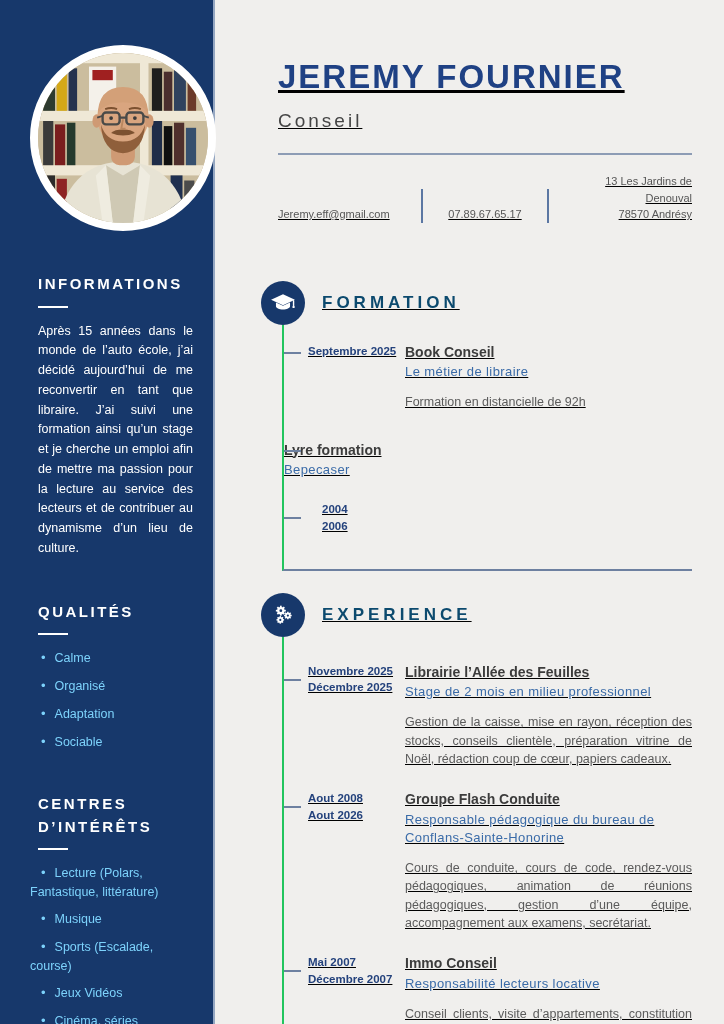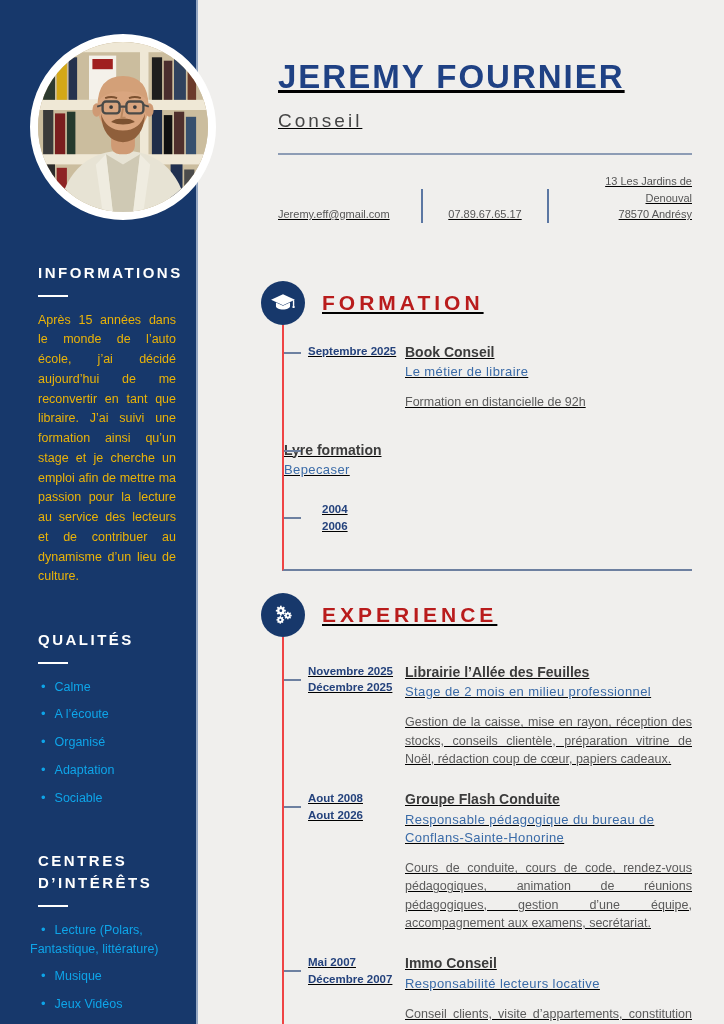--- a/index.html
+++ b/index.html
@@ -5,44 +5,44 @@
   * { margin:0; padding:0; box-sizing:border-box; }
   html,body { background:#d8d8d6; }
   body { font-family:"Liberation Sans","DejaVu Sans",sans-serif; }
   .page {
     position:relative; width:724px; height:1024px; margin:0 auto;
     background:#f0efed; overflow:hidden;
   }
 
   
   .sidebar {
-    position:absolute; left:0; top:0; width:198px; height:1024px;
+    position:absolute; left:0; top:0; width:215px; height:1024px;
     background:#17386b; color:#fff;
     border-right:2px solid #94a6c1;
-    padding:1px 20px 0 30px;
+    padding:12px 20px 0 30px;
   }
   .photo-ring {
     width:186px; height:186px; border-radius:50%;
     border:8px solid #ffffff; overflow:hidden;
     margin:33px auto 0 auto; background:#cfc2a8;
   }
   .photo-ring svg { display:block; width:100%; height:100%; }
   .side-section { margin-top:42px; }
   .side-title {
     font-size:15px; font-weight:bold; letter-spacing:2.5px;
     line-height:1.5; color:#ffffff; margin-left:8px;
   }
   .side-rule { width:30px; height:2px; background:#ffffff; margin:10px 0 14px 8px; }
   .side-par {
     font-size:12.5px; line-height:1.58; text-align:justify;
-    color:#eab308; margin-left:8px;
+    color:#ffffff; margin-left:8px;
   }
   ul.side-list { list-style:none; }
   ul.side-list li {
-    font-size:12.5px; color:#0ea5e9; line-height:1.45;
+    font-size:12.5px; color:#7dd3fc; line-height:1.45;
     margin-bottom:9px; text-indent:11px;
   }
   ul.side-list li::before { content:"\2022"; margin-right:9px; font-size:13px; }
 
   
   .main {
     position:absolute; left:237px; top:0; width:487px; height:859px;
     padding:58px 32px 0 24px;
     text-decoration:underline;
   }
@@ -63,24 +63,24 @@
   
   .sec { margin-left:0; }
   .sec-formation { margin-top:58px; }
   .sec-experience { margin-top:22px; }
   .sec-head { display:flex; align-items:center; gap:17px; }
   .sec-icon {
     width:44px; height:44px; border-radius:50%; background:#17386b;
     display:flex; align-items:center; justify-content:center; flex:0 0 44px;
   }
   .sec-icon svg { width:26px; height:26px; }
-  .sec-title { font-size:21px; font-weight:bold; color:#b91c1c; letter-spacing:4px; }
+  .sec-title { font-size:17px; font-weight:bold; color:#0c4a6e; letter-spacing:4px; }
 
   .timeline {
-    margin-left:21px; border-left:2px solid #ef4444; border-bottom:2px solid #6d80a0;
+    margin-left:21px; border-left:2px solid #22c55e; border-bottom:2px solid #6d80a0;
     padding:18px 0 12px 0;
   }
   .t-entry { position:relative; display:flex; margin-bottom:22px; }
   .t-entry::before {
     content:""; position:absolute; left:0; top:9px; width:17px; height:2px;
     background:#6d80a0;
   }
   .t-entry.mid-tick::before { top:16px; }
   .t-dates { flex:0 0 121px; padding-left:24px; }
   .t-date { font-size:11.5px; font-weight:bold; color:#24427c; line-height:1.45; }
@@ -163,35 +163,34 @@
       <h2 class="side-title">INFORMATIONS</h2>
       <div class="side-rule"></div>
       <p class="side-par">Après 15 années dans le monde de l’auto école, j’ai décidé aujourd’hui de me reconvertir en tant que libraire. J’ai suivi une formation ainsi qu’un stage et je cherche un emploi afin de mettre ma passion pour la lecture au service des lecteurs et de contribuer au dynamisme d’un lieu de culture.</p>
     </section>
 
     <section class="side-section">
       <h2 class="side-title">QUALITÉS</h2>
       <div class="side-rule"></div>
       <ul class="side-list">
         <li>Calme</li>
-        <li>A l’écoute</li>
         <li>Organisé</li>
         <li>Adaptation</li>
         <li>Sociable</li>
       </ul>
     </section>
 
     <section class="side-section">
       <h2 class="side-title">CENTRES D’INTÉRÊTS</h2>
       <div class="side-rule"></div>
       <ul class="side-list">
         <li>Lecture (Polars, Fantastique, littérature)</li>
         <li>Musique</li>
+        <li>Sports (Escalade, course)</li>
         <li>Jeux Vidéos</li>
-        <li>Sports (Escalade, course)</li>
         <li>Cinéma, séries</li>
       </ul>
     </section>
 
   </aside>
 
   <main class="main">
 
     <div class="head-block">
       <h1 class="name">JEREMY FOURNIER</h1>

